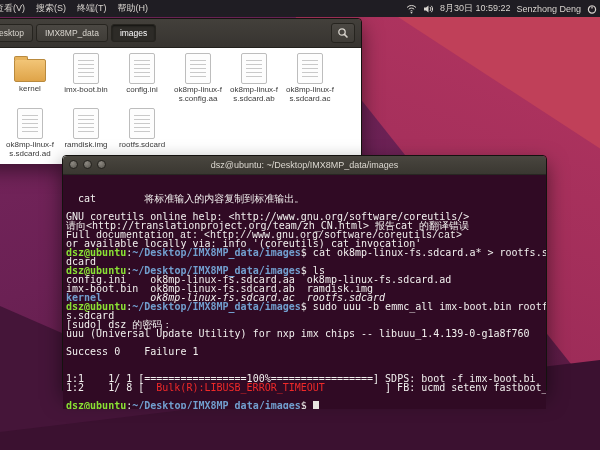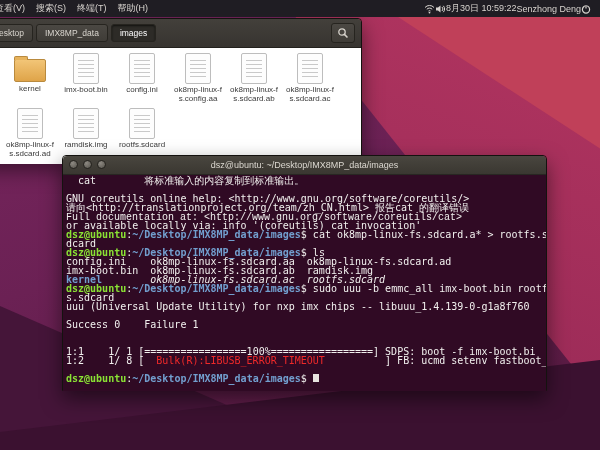--- a/index.html
+++ b/index.html
@@ -13,21 +13,21 @@
            background:linear-gradient(200deg,#b23560,#8e2553);}
   .wp-tri2{clip-path:polygon(62% 0,100% 0,100% 33%);background:#c04059;}
   .wp-tri3{clip-path:polygon(0 68%,55% 100%,0 100%);background:#451539;}
   .wp-tri4{clip-path:polygon(0 96%,100% 80%,100% 100%,0 100%);background:#3b1130;}
   
   .topbar{position:absolute;top:0;left:0;right:0;height:17px;z-index:10;
           background:#1f1d23;color:#d8d4cf;font-size:9px;
           display:flex;align-items:center;}
   .topbar-menus{display:flex;gap:11px;padding-left:1px;margin-left:-6px;white-space:nowrap;}
   .menu-item{cursor:default;}
-  .topbar-right{margin-left:auto;display:flex;align-items:center;padding-right:9px;white-space:nowrap;}
+  .topbar-right{margin-left:auto;display:flex;align-items:center;gap:6px;padding-right:3px;white-space:nowrap;}
   .tb-icon{display:inline-flex;align-items:center;}
   
   .window{position:absolute;border-radius:4px 4px 0 0;
           box-shadow:0 8px 20px rgba(0,0,0,.5);border:1px solid #14120f;}
   
   .files-window{left:-52px;top:18px;width:412px;height:142px;z-index:2;}
   .files-header{height:28px;background:linear-gradient(#43403b,#373430);
                 border-bottom:1px solid #23211d;border-radius:4px 4px 0 0;
                 display:flex;align-items:center;}
   .crumbs{display:flex;gap:3px;margin-left:2px;}
@@ -56,21 +56,21 @@
   
   .term-window{left:62px;top:155px;width:483px;height:234px;z-index:3;}
   .term-titlebar{height:18px;background:linear-gradient(#49463f,#3a3731);
                  border-bottom:1px solid #282622;border-radius:4px 4px 0 0;
                  position:relative;display:flex;align-items:center;justify-content:center;
                  color:#dcd8d1;font-size:9px;white-space:nowrap;}
   .term-buttons{position:absolute;left:6px;top:4px;display:flex;gap:5px;}
   .term-btn{width:9px;height:9px;border-radius:50%;box-sizing:border-box;
             background:radial-gradient(circle at 35% 30%,#8d8982,#55524b);
             border:1px solid #24221e;}
-  .term-body{height:215px;background:#300a24;padding:1px 3px 0 3px;overflow:hidden;
+  .term-body{height:215px;background:#300a24;padding:19px 3px 0 3px;overflow:hidden;
              font-family:"DejaVu Sans Mono",monospace;font-size:10px;line-height:9px;}
   .term-line{height:9px;white-space:pre;}
   .cursor{display:inline-block;width:6px;height:8px;background:#e8e4df;vertical-align:top;}
 </style>
 </head>
 <body>
 
 <div class="stage">
 
   <div class="wp">
@@ -153,20 +153,21 @@
         <div class="term-line"><span style="color: rgb(242, 241, 239); font-family: Liberation Mono, monospace;">Full documentation at: &lt;http://www.gnu.org/software/coreutils/cat&gt;</span></div>
         <div class="term-line"><span style="color: rgb(242, 241, 239);">or available locally via: info '(coreutils) cat invocation'</span></div>
         <div class="term-line"><span style="color: rgb(138, 226, 52); font-weight: bold;">dsz@ubuntu</span><span style="color: rgb(242, 241, 239);">:</span><span style="color: rgb(114, 159, 207); font-weight: bold;">~/Desktop/IMX8MP_data/images</span><span style="color: rgb(242, 241, 239);">$ cat ok8mp-linux-fs.sdcard.a* &gt; rootfs.s</span></div>
         <div class="term-line"><span style="color: rgb(242, 241, 239);">dcard</span></div>
         <div class="term-line"><span style="color: rgb(138, 226, 52); font-weight: bold;">dsz@ubuntu</span><span style="color: rgb(242, 241, 239);">:</span><span style="color: rgb(114, 159, 207); font-weight: bold;">~/Desktop/IMX8MP_data/images</span><span style="color: rgb(242, 241, 239);">$ ls</span></div>
         <div class="term-line"><span style="color: rgb(242, 241, 239);">config.ini    ok8mp-linux-fs.sdcard.aa  ok8mp-linux-fs.sdcard.ad</span></div>
         <div class="term-line"><span style="color: rgb(242, 241, 239);">imx-boot.bin  ok8mp-linux-fs.sdcard.ab  ramdisk.img</span></div>
         <div class="term-line"><span style="color: rgb(114, 159, 207); font-weight: bold;">kernel</span><span style="color: rgb(242, 241, 239); font-style: italic;">        ok8mp-linux-fs.sdcard.ac  rootfs.sdcard</span></div>
         <div class="term-line"><span style="color: rgb(138, 226, 52); font-weight: bold;">dsz@ubuntu</span><span style="color: rgb(242, 241, 239);">:</span><span style="color: rgb(114, 159, 207); font-weight: bold;">~/Desktop/IMX8MP_data/images</span><span style="color: rgb(242, 241, 239);">$ sudo uuu -b emmc_all imx-boot.bin rootf</span></div>
         <div class="term-line"><span style="color: rgb(242, 241, 239);">s.sdcard</span></div>
+        <div class="term-line"><span style="color: rgb(242, 241, 239);">[sudo] dsz 的密码：</span></div>
         <div class="term-line"><span style="color: rgb(242, 241, 239);">uuu (Universal Update Utility) for nxp imx chips -- libuuu_1.4.139-0-g1a8f760</span></div>
         <div class="term-line"></div>
         <div class="term-line"><span style="color: rgb(242, 241, 239); text-align: center;">Success 0    Failure 1</span></div>
         <div class="term-line"></div>
         <div class="term-line"></div>
         <div class="term-line"><span style="color: rgb(242, 241, 239);">1:1    1/ 1 [=================100%=================] SDPS: boot -f imx-boot.bi</span></div>
         <div class="term-line"><span style="color: rgb(242, 241, 239);">1:2    1/ 8 [</span><span style="color: rgb(239, 41, 41); margin-left: 12px;">Bulk(R):LIBUSB_ERROR_TIMEOUT</span><span style="color: rgb(242, 241, 239);">          ] FB: ucmd setenv fastboot_</span></div>
         <div class="term-line"></div>
         <div class="term-line"><span style="color: rgb(138, 226, 52); font-weight: bold;">dsz@ubuntu</span><span style="color: rgb(242, 241, 239);">:</span><span style="color: rgb(114, 159, 207); font-weight: bold;">~/Desktop/IMX8MP_data/images</span><span style="color: rgb(242, 241, 239);">$ </span><span class="cursor"></span></div>
       </div>

